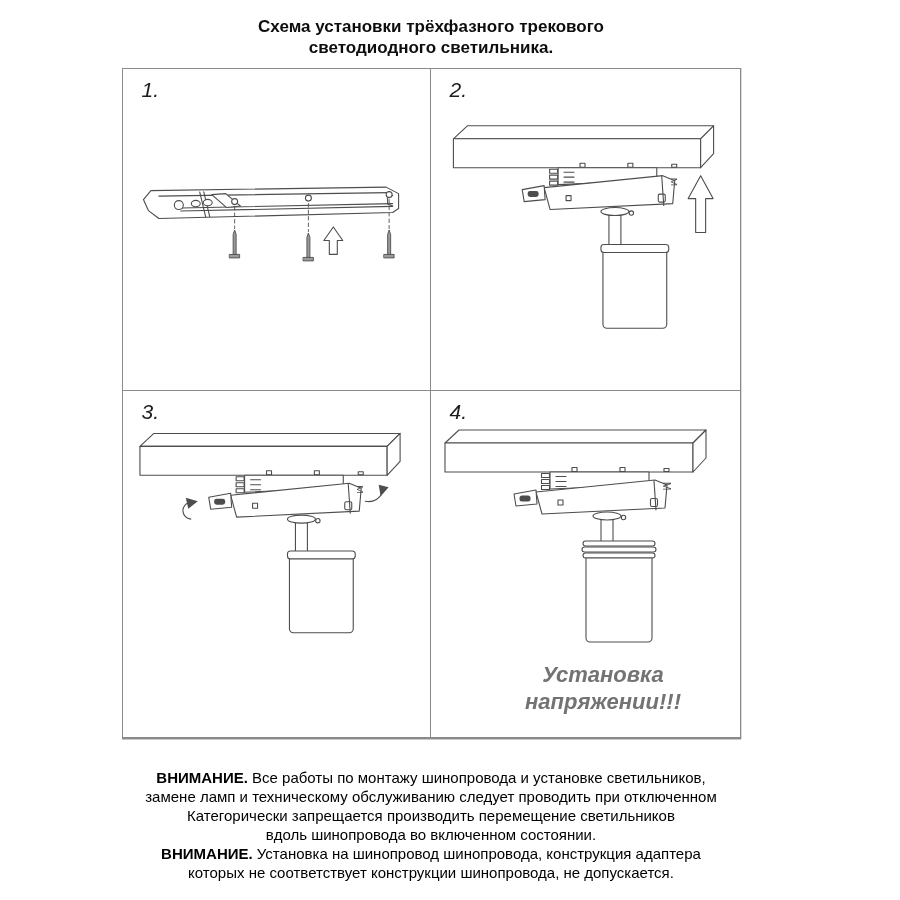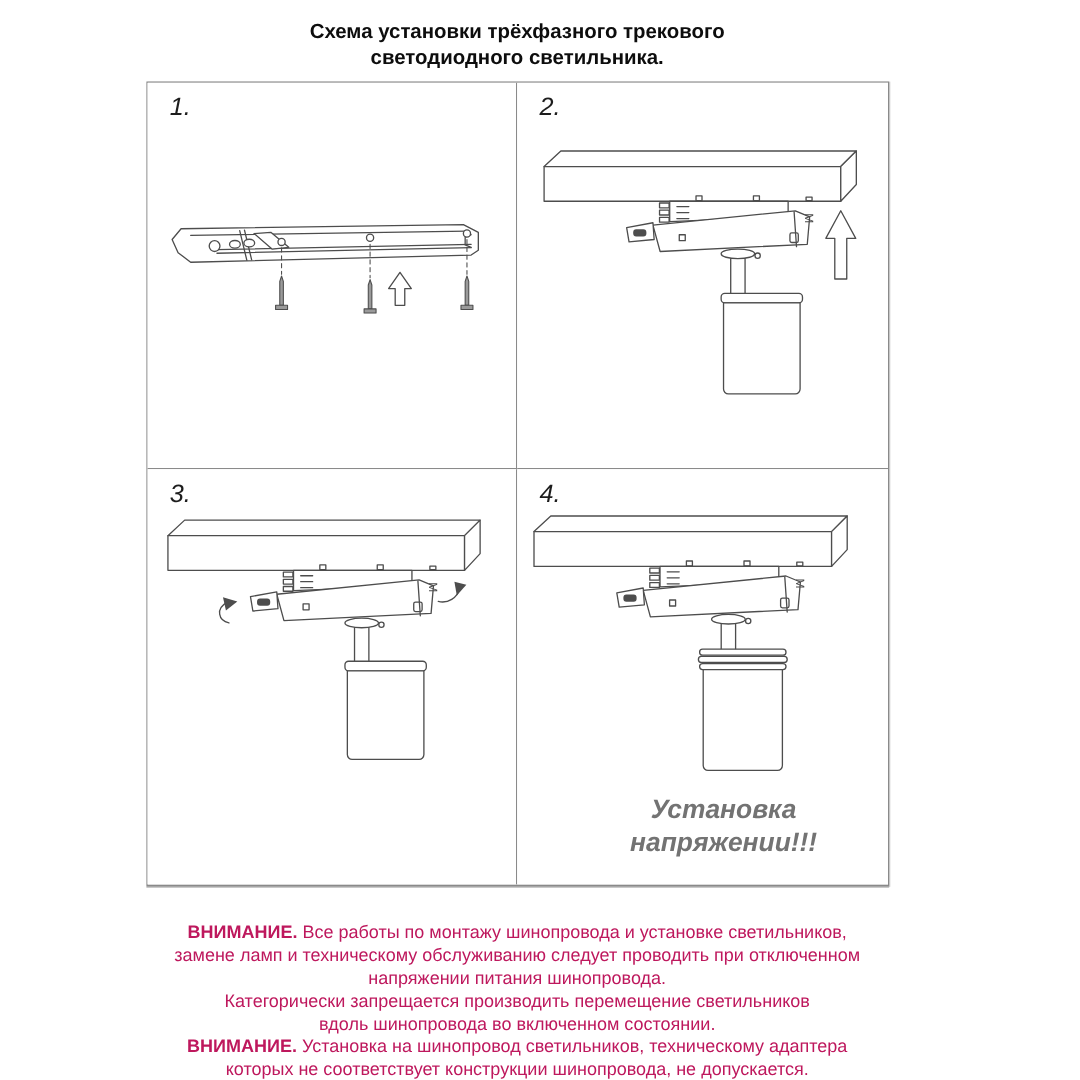--- a/index.html
+++ b/index.html
@@ -15,21 +15,21 @@
           border:1px solid #8a8a8a; border-bottom-width:2px; box-shadow:0 1px 0 #c9c9c9, 1px 0 0 #d9d9d9; }
   .cell { position:relative; background:#fff; }
   .cell.c1 { border-right:1px solid #8a8a8a; }
   .cell.r1 { border-bottom:1px solid #8a8a8a; }
   .num { position:absolute; left:19px; top:9px; font-size:21px; font-style:italic; color:#1d1d1d; z-index:2; }
   .draw { position:absolute; left:0; top:0; width:100%; height:100%; }
 
   .caption { position:absolute; left:18px; right:-18px; top:270px; text-align:center;
              font-size:22px; font-weight:bold; font-style:italic; line-height:27px; color:#737373; }
 
-  .warning { margin-top:29px; text-align:center; font-size:15px; line-height:19px; color:#be185d; }
+  .warning { margin-top:29px; text-align:center; font-size:15px; line-height:19px; color:#000000; }
   .warning b { font-weight:bold; }
 
   svg { display:block; }
   .lines { stroke:#4d4d4d; fill:none; stroke-width:1.1; stroke-linejoin:round; stroke-linecap:round; }
   .mfont { font-family:"Liberation Sans", sans-serif; font-size:10px; fill:#4d4d4d; stroke:none; }
 </style>
 </head>
 <body>
 
 <div class="page">
@@ -178,21 +178,20 @@
         <div>Установка</div>
         <div>напряжении!!!</div>
       </div>
     </div>
 
   </div>
 
   <div class="warning">
     <div><b>ВНИМАНИЕ.</b><span> Все работы по монтажу шинопровода и установке светильников,</span></div>
     <div><b></b><span>замене ламп и техническому обслуживанию следует проводить при отключенном</span></div>
-    <div><b></b><span>напряжении питания шинопровода.</span></div>
     <div><b></b><span>Категорически запрещается производить перемещение светильников</span></div>
     <div><b></b><span>вдоль шинопровода во включенном состоянии.</span></div>
-    <div><b>ВНИМАНИЕ.</b><span> Установка на шинопровод светильников, техническому адаптера</span></div>
+    <div><b>ВНИМАНИЕ.</b><span> Установка на шинопровод шинопровода, конструкция адаптера</span></div>
     <div><b></b><span>которых не соответствует конструкции шинопровода, не допускается.</span></div>
   </div>
 
 </div>
 </div>
 
 </body></html>

